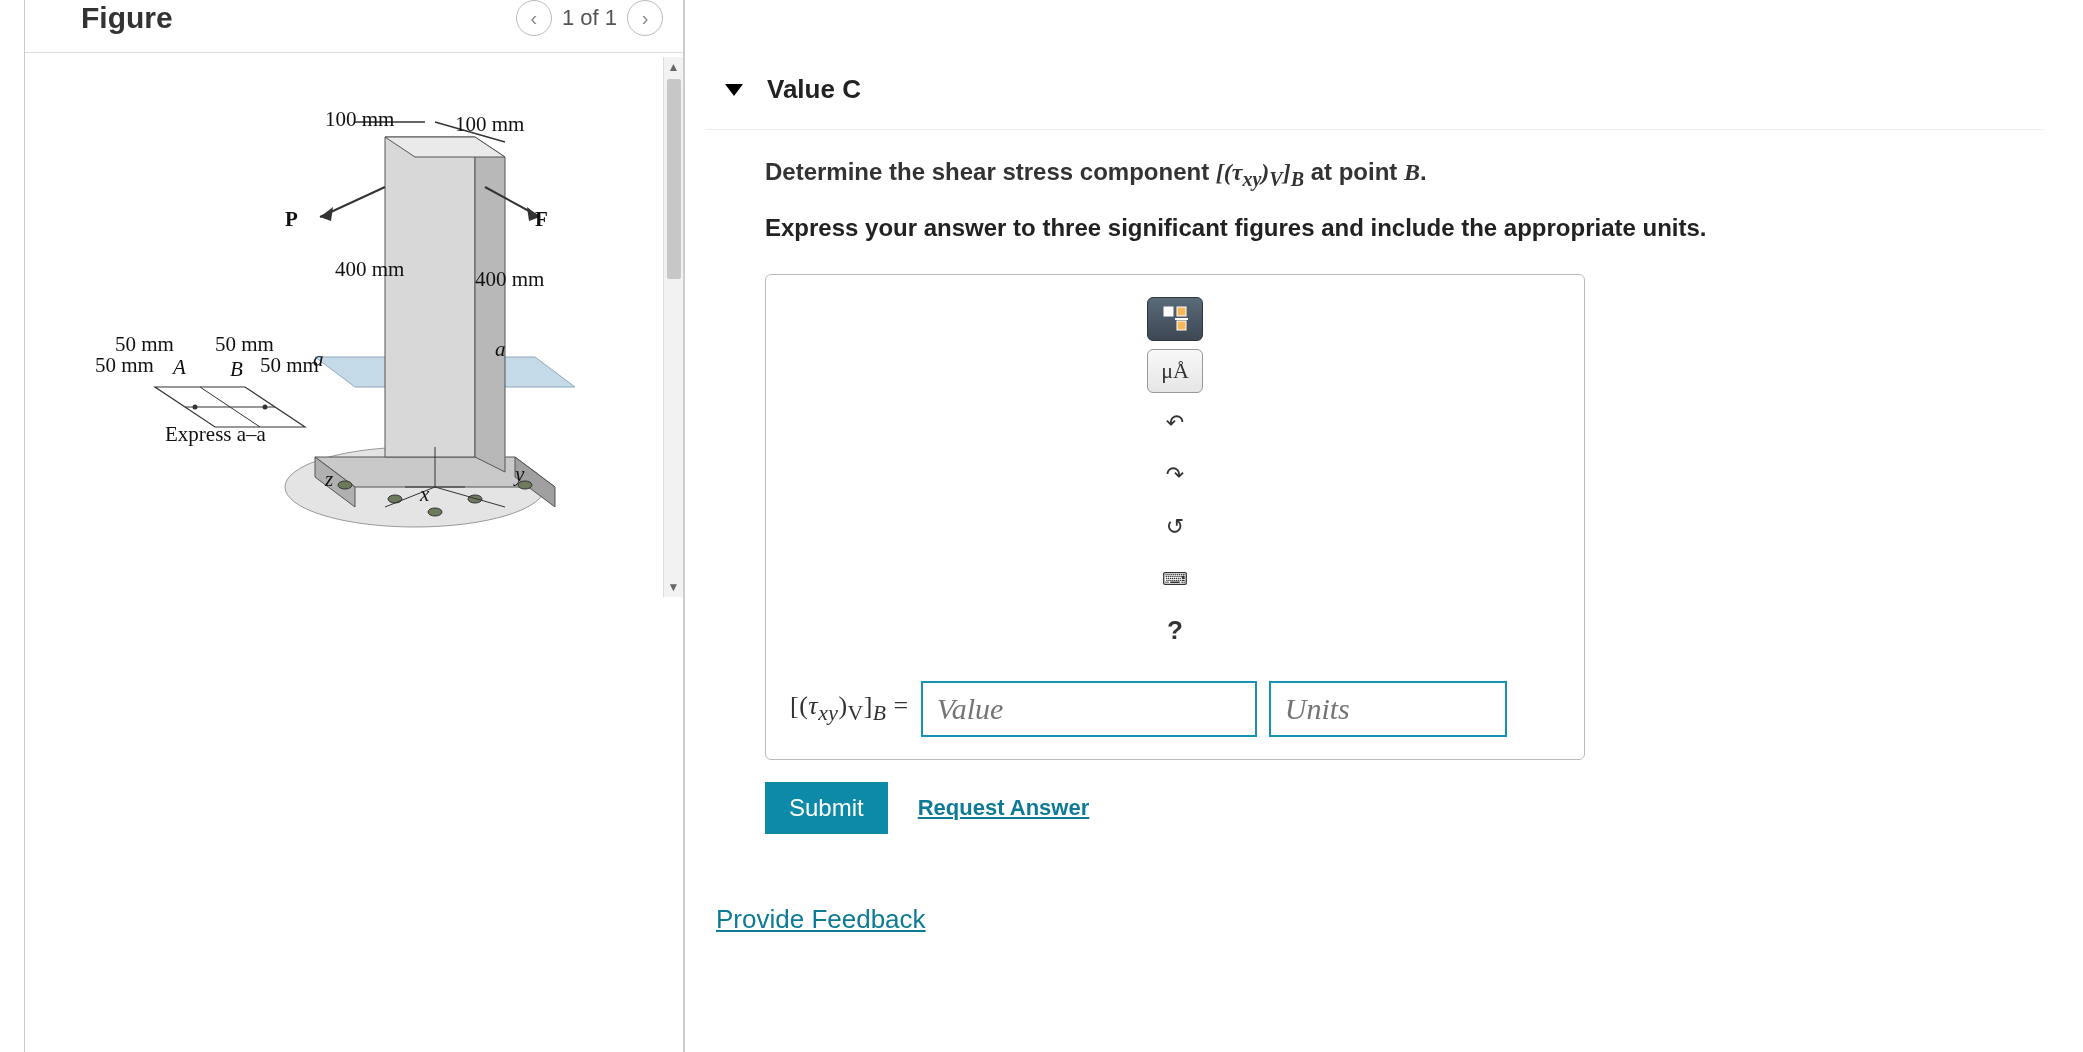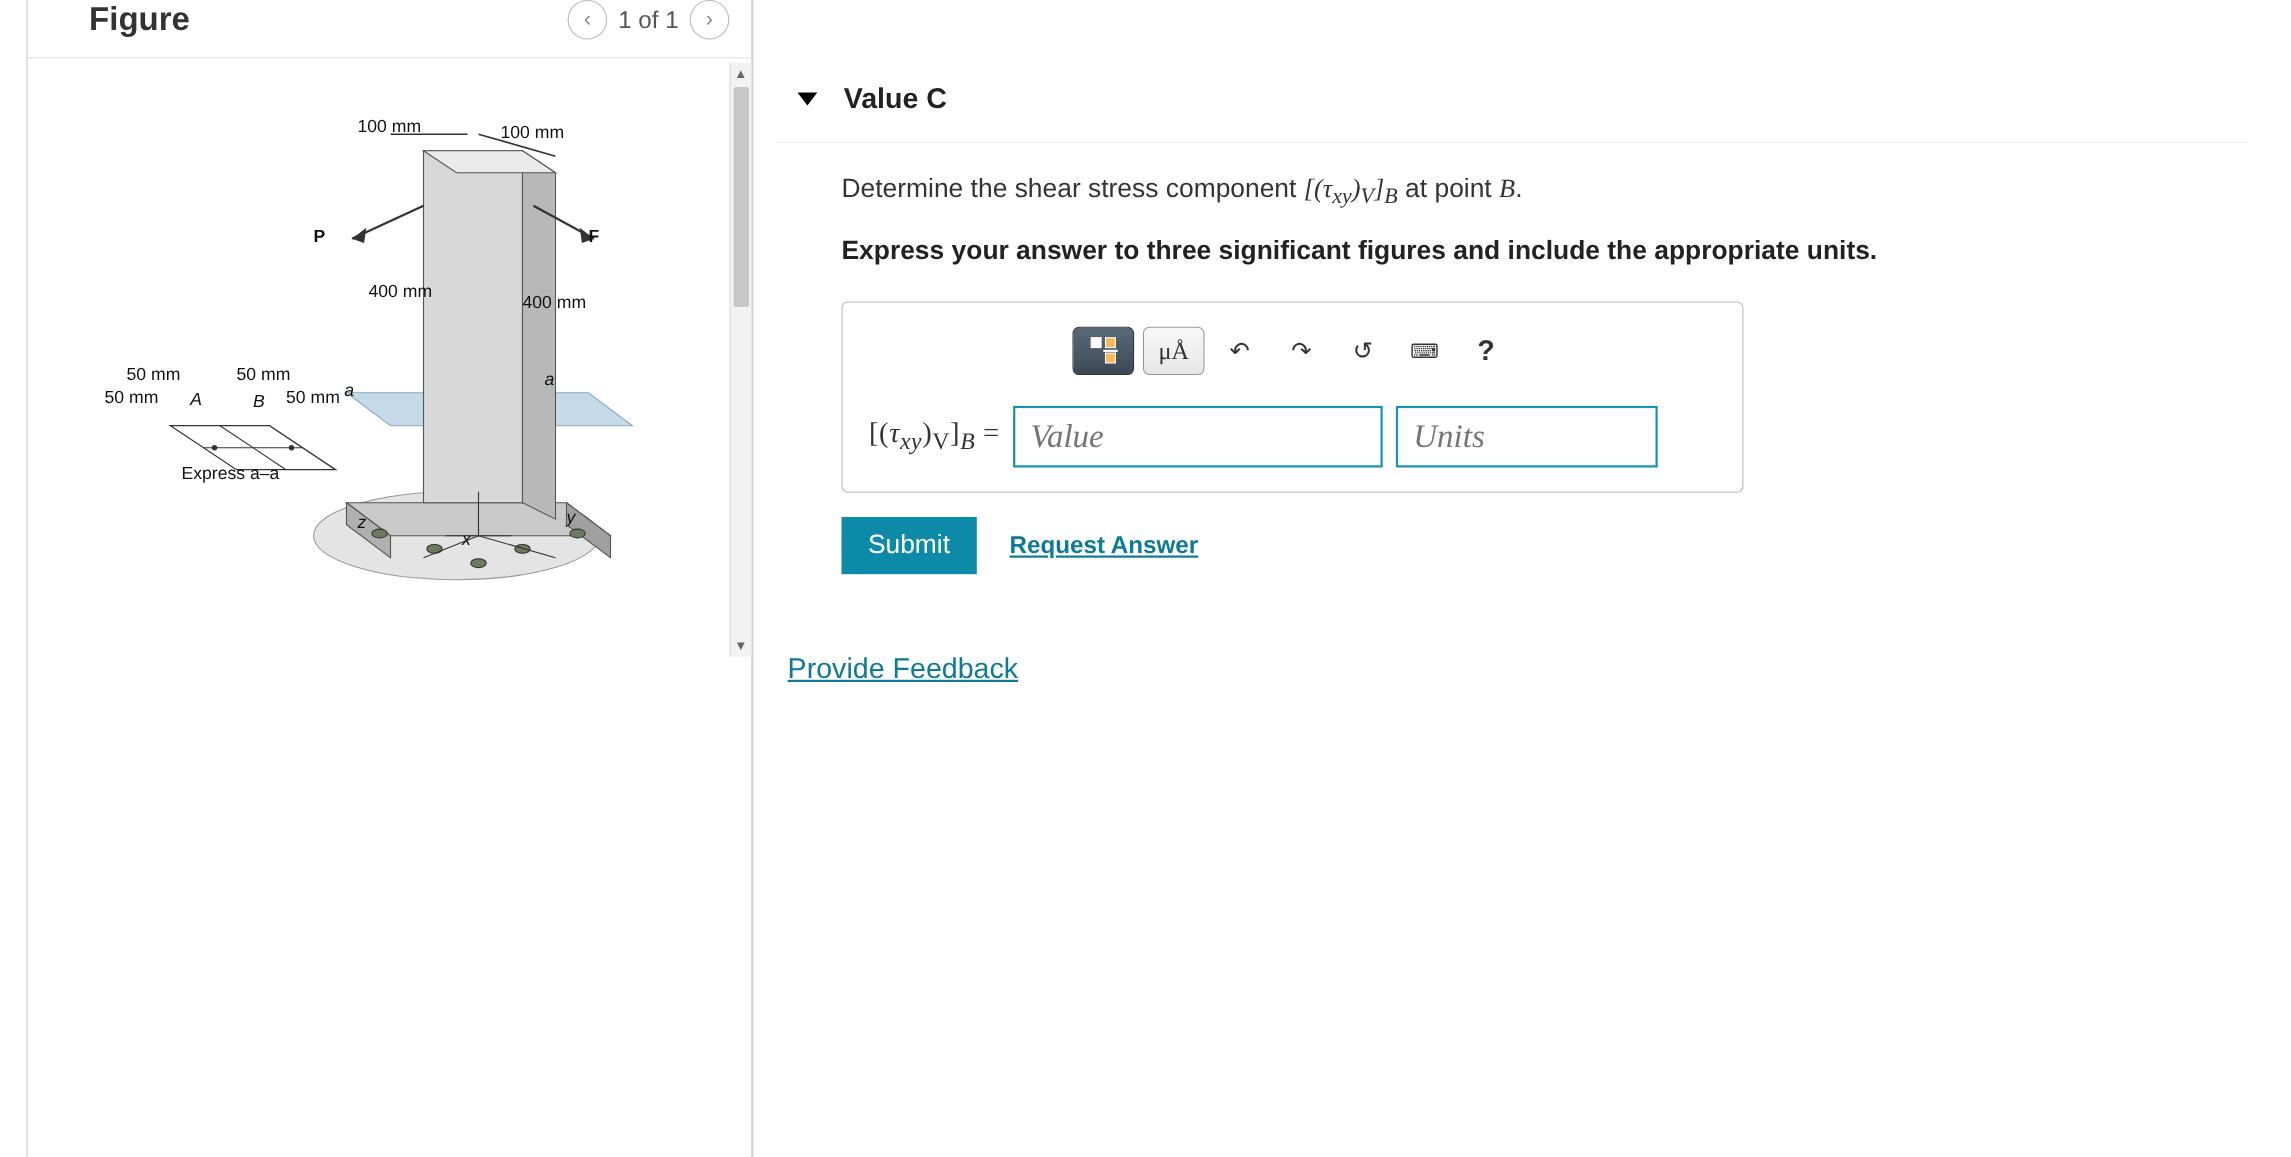--- a/index.html
+++ b/index.html
@@ -103,36 +103,37 @@
     width:0;height:0;
     border-left:9px solid transparent;
     border-right:9px solid transparent;
     border-top:12px solid #000;
   }
   .question-body {
     padding: 24px 10px 0 60px;
     font-size: 24px;
     color: #333;
   }
-  .question-line { margin-bottom: 16px; line-height:1.5;}
+  .question-line { margin-bottom: 16px; line-height:1.5;font-weight:bold;}
   .bold-line { font-weight: bold; color:#222;}
   .math-i { font-style: italic; font-family: 'Times New Roman', serif; }
   .answer-box {
     border: 1px solid #bbb;
     border-radius: 6px;
     margin-top: 28px;
     width: 820px;
     padding: 22px 24px;
   }
   .toolbar {
     display: flex;
     justify-content: center;
     gap: 8px;
     margin-bottom: 28px;
     align-items: center;
+    flex-direction: column;
   }
   .tool-btn {
     width: 56px; height: 44px;
     border: 1px solid #999;
     border-radius: 6px;
     background: linear-gradient(#f8f8f8,#e6e6e6);
     display:flex;align-items:center;justify-content:center;
     font-size: 22px;
     color:#333;
     cursor:pointer;
@@ -191,22 +192,22 @@
   .feedback-link {
     color: #0d7a96;
     text-decoration: underline;
     font-size: 26px;
     margin-top: 70px;
     display:inline-block;
     cursor:pointer;
   }
   .figlabel {
     position:absolute;
-    font-family: Liberation Sans, sans-serif;
-    font-size: 16px;
+    font-family: Liberation Serif, serif;
+    font-size: 21px;
     color:#111;
   }
 </style>
 </head>
 <body>
 
 <div class="left-panel">
   <div class="figure-header">
     <div class="figure-title">Figure</div>
     <div class="figure-nav">

